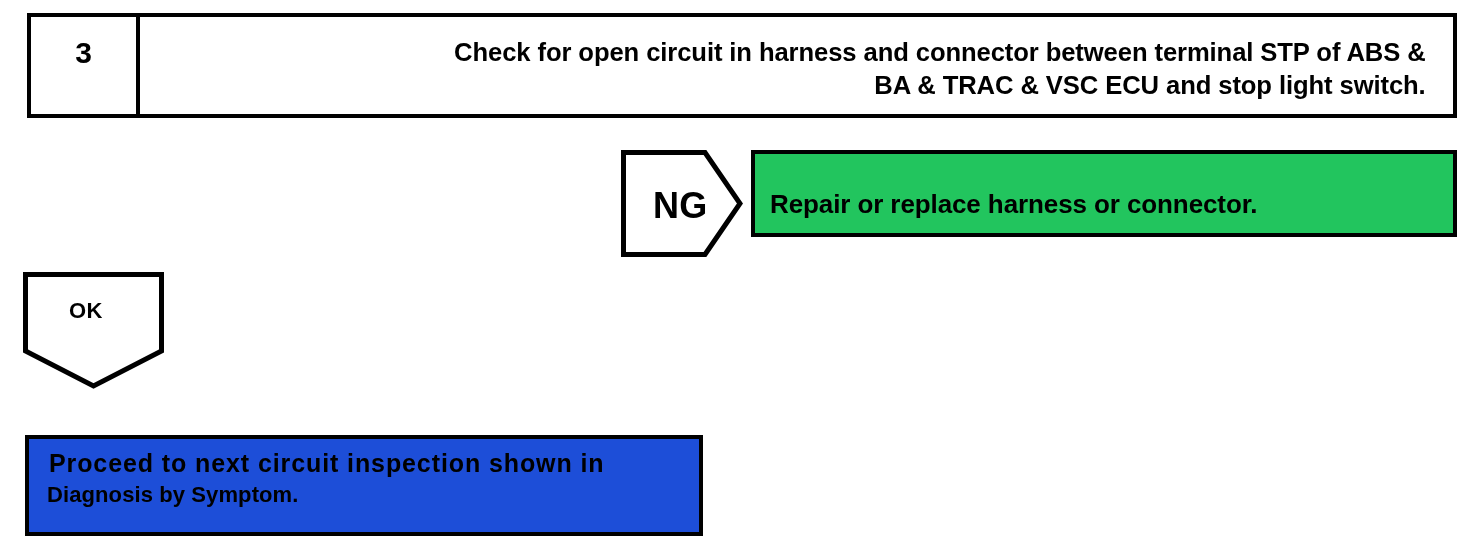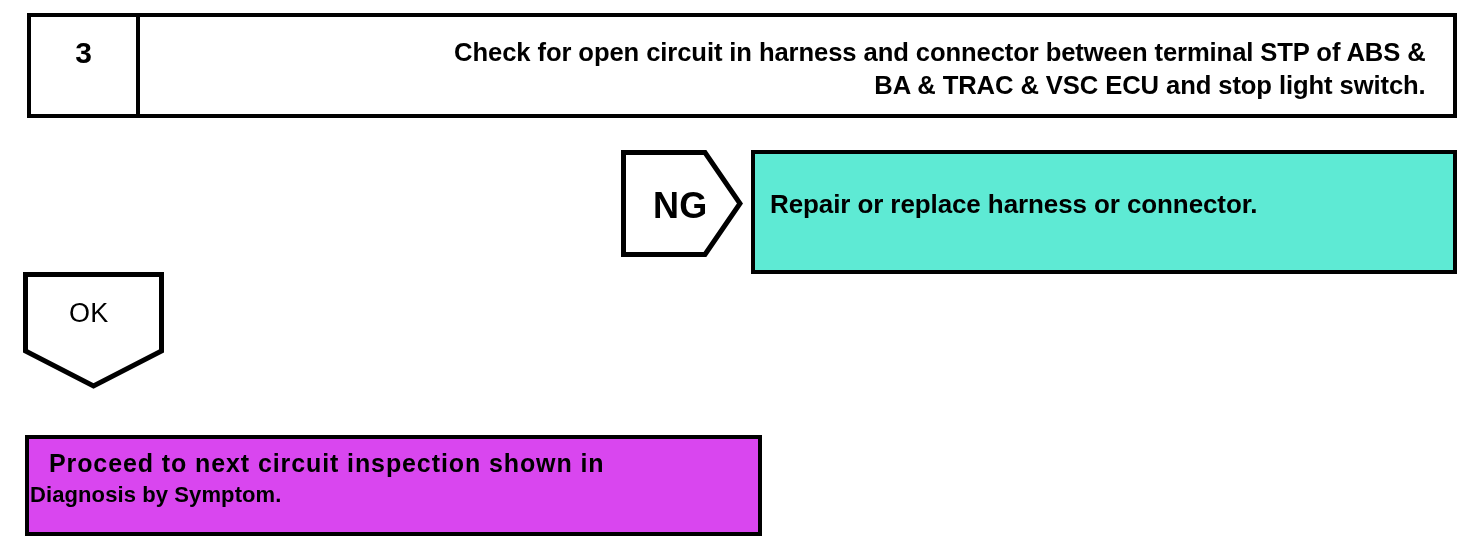--- a/index.html
+++ b/index.html
@@ -93,24 +93,24 @@
     font-weight: bold;
     line-height: 1;
     letter-spacing: 0.3px;
   }
 
   .ng-result-box {
     position: absolute;
     left: 751px;
     top: 150px;
     width: 706px;
-    height: 124px;
+    height: 87px;
     box-sizing: border-box;
     border: 4px solid #000;
-    background: #5eead4;
+    background: #22c55e;
   }
   .ng-result-text {
     position: absolute;
     left: 15px;
     top: 37px;
     font-size: 26px;
     font-weight: bold;
     line-height: 1;
     letter-spacing: -0.1px;
   }
@@ -121,49 +121,49 @@
     left: 23px;
     top: 272px;
     width: 141px;
     height: 117px;
   }
   .ok-arrow svg { display: block; }
   .ok-label {
     position: absolute;
     left: 69px;
     top: 300px;
-    font-size: 27px;
-    font-weight: normal;
+    font-size: 22px;
+    font-weight: bold;
     line-height: 1;
     letter-spacing: 0.3px;
   }
 
   
   .final-box {
     position: absolute;
     left: 25px;
     top: 435px;
-    width: 737px;
+    width: 678px;
     height: 101px;
     box-sizing: border-box;
     border: 4px solid #000;
-    background: #d946ef;
+    background: #1d4ed8;
   }
   .final-line1 {
     position: absolute;
     left: 20px;
     top: 12px;
     font-size: 25px;
     font-weight: bold;
     line-height: 1;
     letter-spacing: 0.9px;
   }
   .final-line2 {
     position: absolute;
-    left: 1px;
+    left: 18px;
     top: 45px;
     font-size: 22px;
     font-weight: bold;
     line-height: 1;
     letter-spacing: 0.1px;
   }
 </style>
 </head>
 <body>
 

